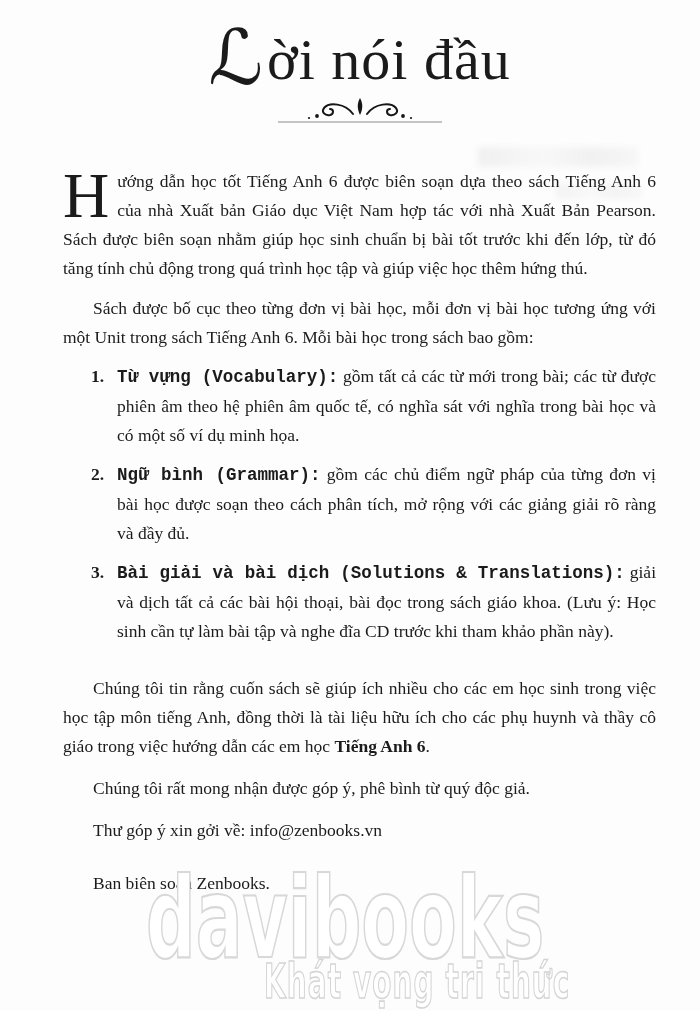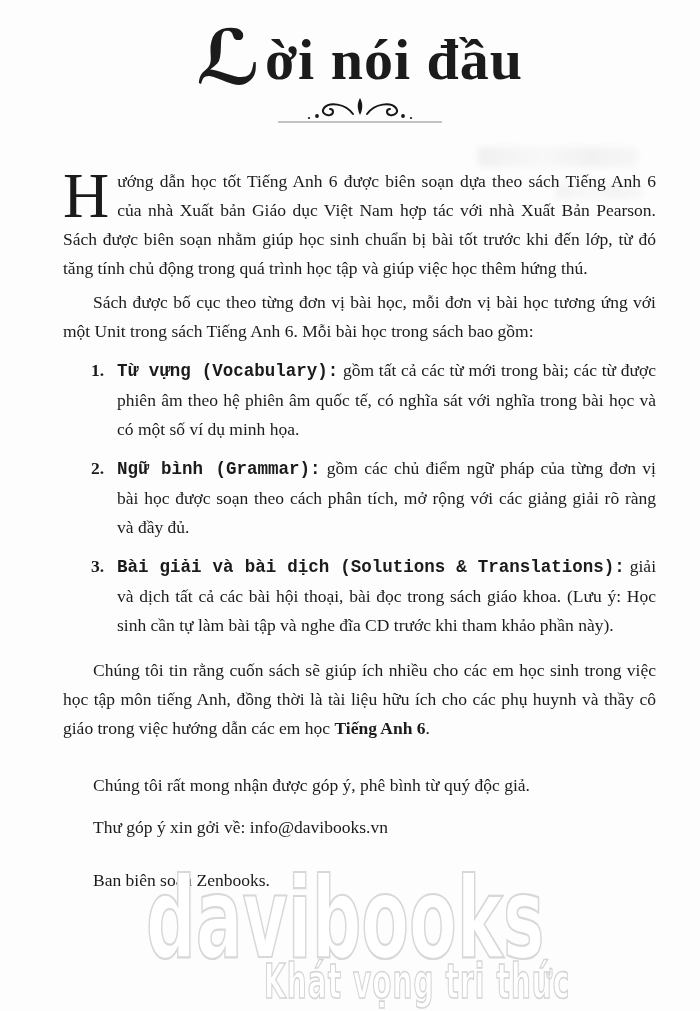--- a/index.html
+++ b/index.html
@@ -10,48 +10,48 @@
     font-family:"Liberation Serif", serif;
     color:#1b1b1b;
     position:relative;
     overflow:hidden;
   }
   .content{
     position:absolute; left:63px; top:0; width:593px;
   }
   
   .title{
-    margin:30px 0 0; text-align:center; font-weight:bold;
+    margin:30px 0 0; text-align:center; font-weight:normal;
     font-size:58px; line-height:1.05; letter-spacing:1px;
     font-family:"Liberation Serif", serif;
   }
   .title-initial{
     font-family:"DejaVu Serif","DejaVu Sans",serif;
     font-style:italic;
     font-size:76px; line-height:0; vertical-align:-5px; margin-right:3px;
   }
   .divider{display:block; margin:4px auto 0;}
   
   p{font-size:17.5px; line-height:29px; text-align:justify; margin:0;}
   .indent{text-indent:30px;}
   .intro{margin-top:42px;}
   .dropcap{
     float:left; font-size:64px; line-height:50px;
     padding:4px 8px 0 0; font-family:"Liberation Serif",serif;
   }
-  .structure{margin-top:5px;}
+  .structure{margin-top:11px;}
   .list{margin-top:10px;}
   .list-item{
     position:relative; padding-left:54px; margin-top:10px;
     font-size:17.5px; line-height:29px; text-align:justify;
   }
   .list-num{position:absolute; left:28px; top:0; font-weight:bold;}
   .term{font-weight:bold;font-family:Liberation Mono, monospace;}
-  .confidence{margin-top:16px;}
-  .feedback{margin-top:28px;}
+  .confidence{margin-top:28px;}
+  .feedback{margin-top:13px;}
   .contact{margin-top:13px;}
   .signature{margin-top:24px;}
   
   .ghost{position:absolute; filter:blur(3px); border-radius:3px;
     background:linear-gradient(90deg, rgba(110,110,110,.20), rgba(110,110,110,.08) 40%, rgba(110,110,110,.18) 70%, rgba(110,110,110,.10));}
   .ghost-1{left:478px; top:147px; width:160px; height:20px; opacity:.45;}
   .ghost-2{left:556px; top:184px; width:86px; height:15px; opacity:.38;}
   
   .wm-brand{
     position:absolute; left:146px; top:862px;
@@ -119,20 +119,20 @@
       <span>giải và dịch tất cả các bài hội thoại, bài đọc trong sách giáo khoa. (Lưu ý: Học sinh cần tự làm bài tập và nghe đĩa CD trước khi tham khảo phần này).</span>
     </div>
   </div>
 
   <p class="confidence indent">
     <span>Chúng tôi tin rằng cuốn sách sẽ giúp ích nhiều cho các em học sinh trong việc học tập môn tiếng Anh, đồng thời là tài liệu hữu ích cho các phụ huynh và thầy cô giáo trong việc hướng dẫn các em học </span><b>Tiếng Anh 6</b><span>.</span>
   </p>
 
   <p class="feedback indent">Chúng tôi rất mong nhận được góp ý, phê bình từ quý độc giả.</p>
 
-  <p class="contact indent">Thư góp ý xin gởi về: info@davibooks.vn</p>
+  <p class="contact indent">Thư góp ý xin gởi về: info@zenbooks.vn</p>
 
   <p class="signature indent">Ban biên soạn Zenbooks.</p>
 
 </div>
 
 <div class="wm-brand">davibooks</div>
 <div class="wm-slogan">Khát vọng tri thức</div>
 
 </body></html>

